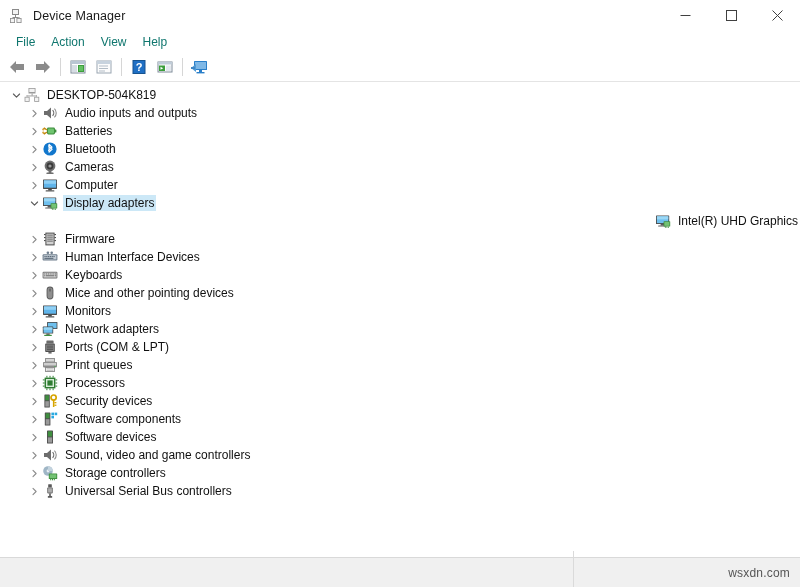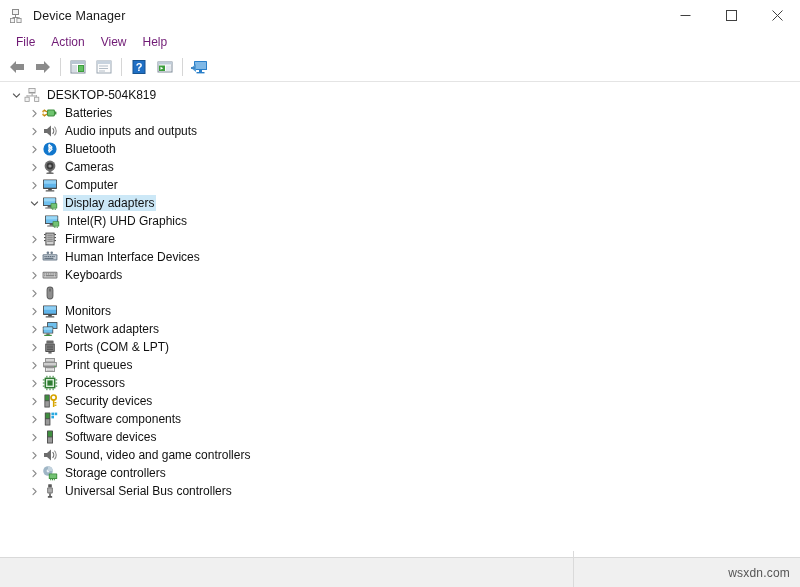--- a/index.html
+++ b/index.html
@@ -67,21 +67,21 @@
   .menubar {
     height: 22px;
     background: #ffffff;
     display: flex;
     align-items: center;
     padding-left: 8px;
     flex: 0 0 auto;
   }
   .menu-item {
     font-size: 12px;
-    color: #701a75;
+    color: #0f766e;
     padding: 2px 8px;
     line-height: 16px;
     white-space: nowrap;
   }
 
   
   .toolbar {
     height: 28px;
     background: #ffffff;
     display: flex;
@@ -146,21 +146,21 @@
     padding: 0 2px;
   }
   .row.selected .row-label {
     background: #cce8f7;
     text-align: center;
   }
 
   
   .lvl0 { padding-left: 8px; }
   .lvl1 { padding-left: 26px; }
-  .lvl2 { padding-left: 44px; }
+  .lvl2 { padding-left: 44px; justify-content: flex-end; }
 
   
   .statusbar {
     height: 29px;
     background: #f0f0f0;
     display: flex;
     align-items: center;
     flex: 0 0 auto;
     position: relative;
   }
@@ -315,42 +315,42 @@
             </svg></span>
           <span class="row-label">DESKTOP-504K819</span>
         </div>
         <div class="row lvl1">
           <span class="twisty">
             <svg width="9" height="9" viewBox="0 0 9 9">
               <path d="M3 1.4 L6.1 4.5 L3 7.6" fill="none" stroke="#8a8a8a" stroke-width="1.1" stroke-linecap="round" stroke-linejoin="round"></path>
             </svg>
           </span>
           <span class="row-icon"><svg width="16" height="16" viewBox="0 0 16 16">
+              <path d="M2 6 L5 6 L9 2.5 L9 13.5 L5 10 L2 10 Z" fill="#6d6d6d"></path>
+              <path d="M10.6 5.2 A4 4 0 0 1 10.6 10.8" fill="none" stroke="#6d6d6d" stroke-width="1.2"></path>
+              <path d="M12.4 3.6 A6.2 6.2 0 0 1 12.4 12.4" fill="none" stroke="#8d8d8d" stroke-width="1.1"></path>
+            </svg></span>
+          <span class="row-label">Audio inputs and outputs</span>
+        </div>
+        <div class="row lvl1">
+          <span class="twisty">
+            <svg width="9" height="9" viewBox="0 0 9 9">
+              <path d="M3 1.4 L6.1 4.5 L3 7.6" fill="none" stroke="#8a8a8a" stroke-width="1.1" stroke-linecap="round" stroke-linejoin="round"></path>
+            </svg>
+          </span>
+          <span class="row-icon"><svg width="16" height="16" viewBox="0 0 16 16">
               <rect x="5" y="4.5" width="8" height="7" rx="1.4" fill="#3f8f3f"></rect>
               <rect x="6" y="5.5" width="6" height="5" rx="1" fill="#6fc46f"></rect>
               <rect x="12.6" y="6.6" width="1.8" height="2.8" rx="0.5" fill="#3f8f3f"></rect>
               <path d="M5 7 L2.4 5.2 L1 6.8" fill="none" stroke="#c0870f" stroke-width="1.5"></path>
               <path d="M5 9 L2.4 10.8 L1 9.2" fill="none" stroke="#c0870f" stroke-width="1.5"></path>
               <circle cx="1.2" cy="6.6" r="1" fill="#d9a43a"></circle>
               <circle cx="1.2" cy="9.4" r="1" fill="#d9a43a"></circle>
             </svg></span>
           <span class="row-label">Batteries</span>
-        </div>
-        <div class="row lvl1">
-          <span class="twisty">
-            <svg width="9" height="9" viewBox="0 0 9 9">
-              <path d="M3 1.4 L6.1 4.5 L3 7.6" fill="none" stroke="#8a8a8a" stroke-width="1.1" stroke-linecap="round" stroke-linejoin="round"></path>
-            </svg>
-          </span>
-          <span class="row-icon"><svg width="16" height="16" viewBox="0 0 16 16">
-              <path d="M2 6 L5 6 L9 2.5 L9 13.5 L5 10 L2 10 Z" fill="#6d6d6d"></path>
-              <path d="M10.6 5.2 A4 4 0 0 1 10.6 10.8" fill="none" stroke="#6d6d6d" stroke-width="1.2"></path>
-              <path d="M12.4 3.6 A6.2 6.2 0 0 1 12.4 12.4" fill="none" stroke="#8d8d8d" stroke-width="1.1"></path>
-            </svg></span>
-          <span class="row-label">Audio inputs and outputs</span>
         </div>
         <div class="row lvl1">
           <span class="twisty">
             <svg width="9" height="9" viewBox="0 0 9 9">
               <path d="M3 1.4 L6.1 4.5 L3 7.6" fill="none" stroke="#8a8a8a" stroke-width="1.1" stroke-linecap="round" stroke-linejoin="round"></path>
             </svg>
           </span>
           <span class="row-icon"><svg width="16" height="16" viewBox="0 0 16 16">
               <circle cx="8" cy="8" r="6.6" fill="#1277cc"></circle>
               <path d="M6.6 5 L10 8.3 L7.1 11 L7.1 3.4 L10 6.1 L6.6 9.4" fill="none" stroke="#ffffff" stroke-width="1.25" stroke-linejoin="round" stroke-linecap="round"></path>
@@ -491,20 +491,21 @@
           <span class="twisty">
             <svg width="9" height="9" viewBox="0 0 9 9">
               <path d="M3 1.4 L6.1 4.5 L3 7.6" fill="none" stroke="#8a8a8a" stroke-width="1.1" stroke-linecap="round" stroke-linejoin="round"></path>
             </svg>
           </span>
           <span class="row-icon"><svg width="16" height="16" viewBox="0 0 16 16">
               <rect x="4.6" y="1.6" width="6.8" height="12.8" rx="3.4" fill="#5a5a5a"></rect>
               <rect x="5.5" y="2.5" width="5" height="11" rx="2.5" fill="#8e8e8e"></rect>
               <rect x="7.5" y="3.4" width="1" height="3" rx="0.5" fill="#4a4a4a"></rect>
             </svg></span>
+          <span class="row-label">Mice and other pointing devices</span>
         </div>
         <div class="row lvl1">
           <span class="twisty">
             <svg width="9" height="9" viewBox="0 0 9 9">
               <path d="M3 1.4 L6.1 4.5 L3 7.6" fill="none" stroke="#8a8a8a" stroke-width="1.1" stroke-linecap="round" stroke-linejoin="round"></path>
             </svg>
           </span>
           <span class="row-icon"><svg width="16" height="16" viewBox="0 0 16 16">
               <rect x="1" y="2.5" width="14" height="9.4" rx="0.6" fill="#4a4a4a"></rect>
               <rect x="1.9" y="3.4" width="12.2" height="7.3" fill="#5fb4ea"></rect>

